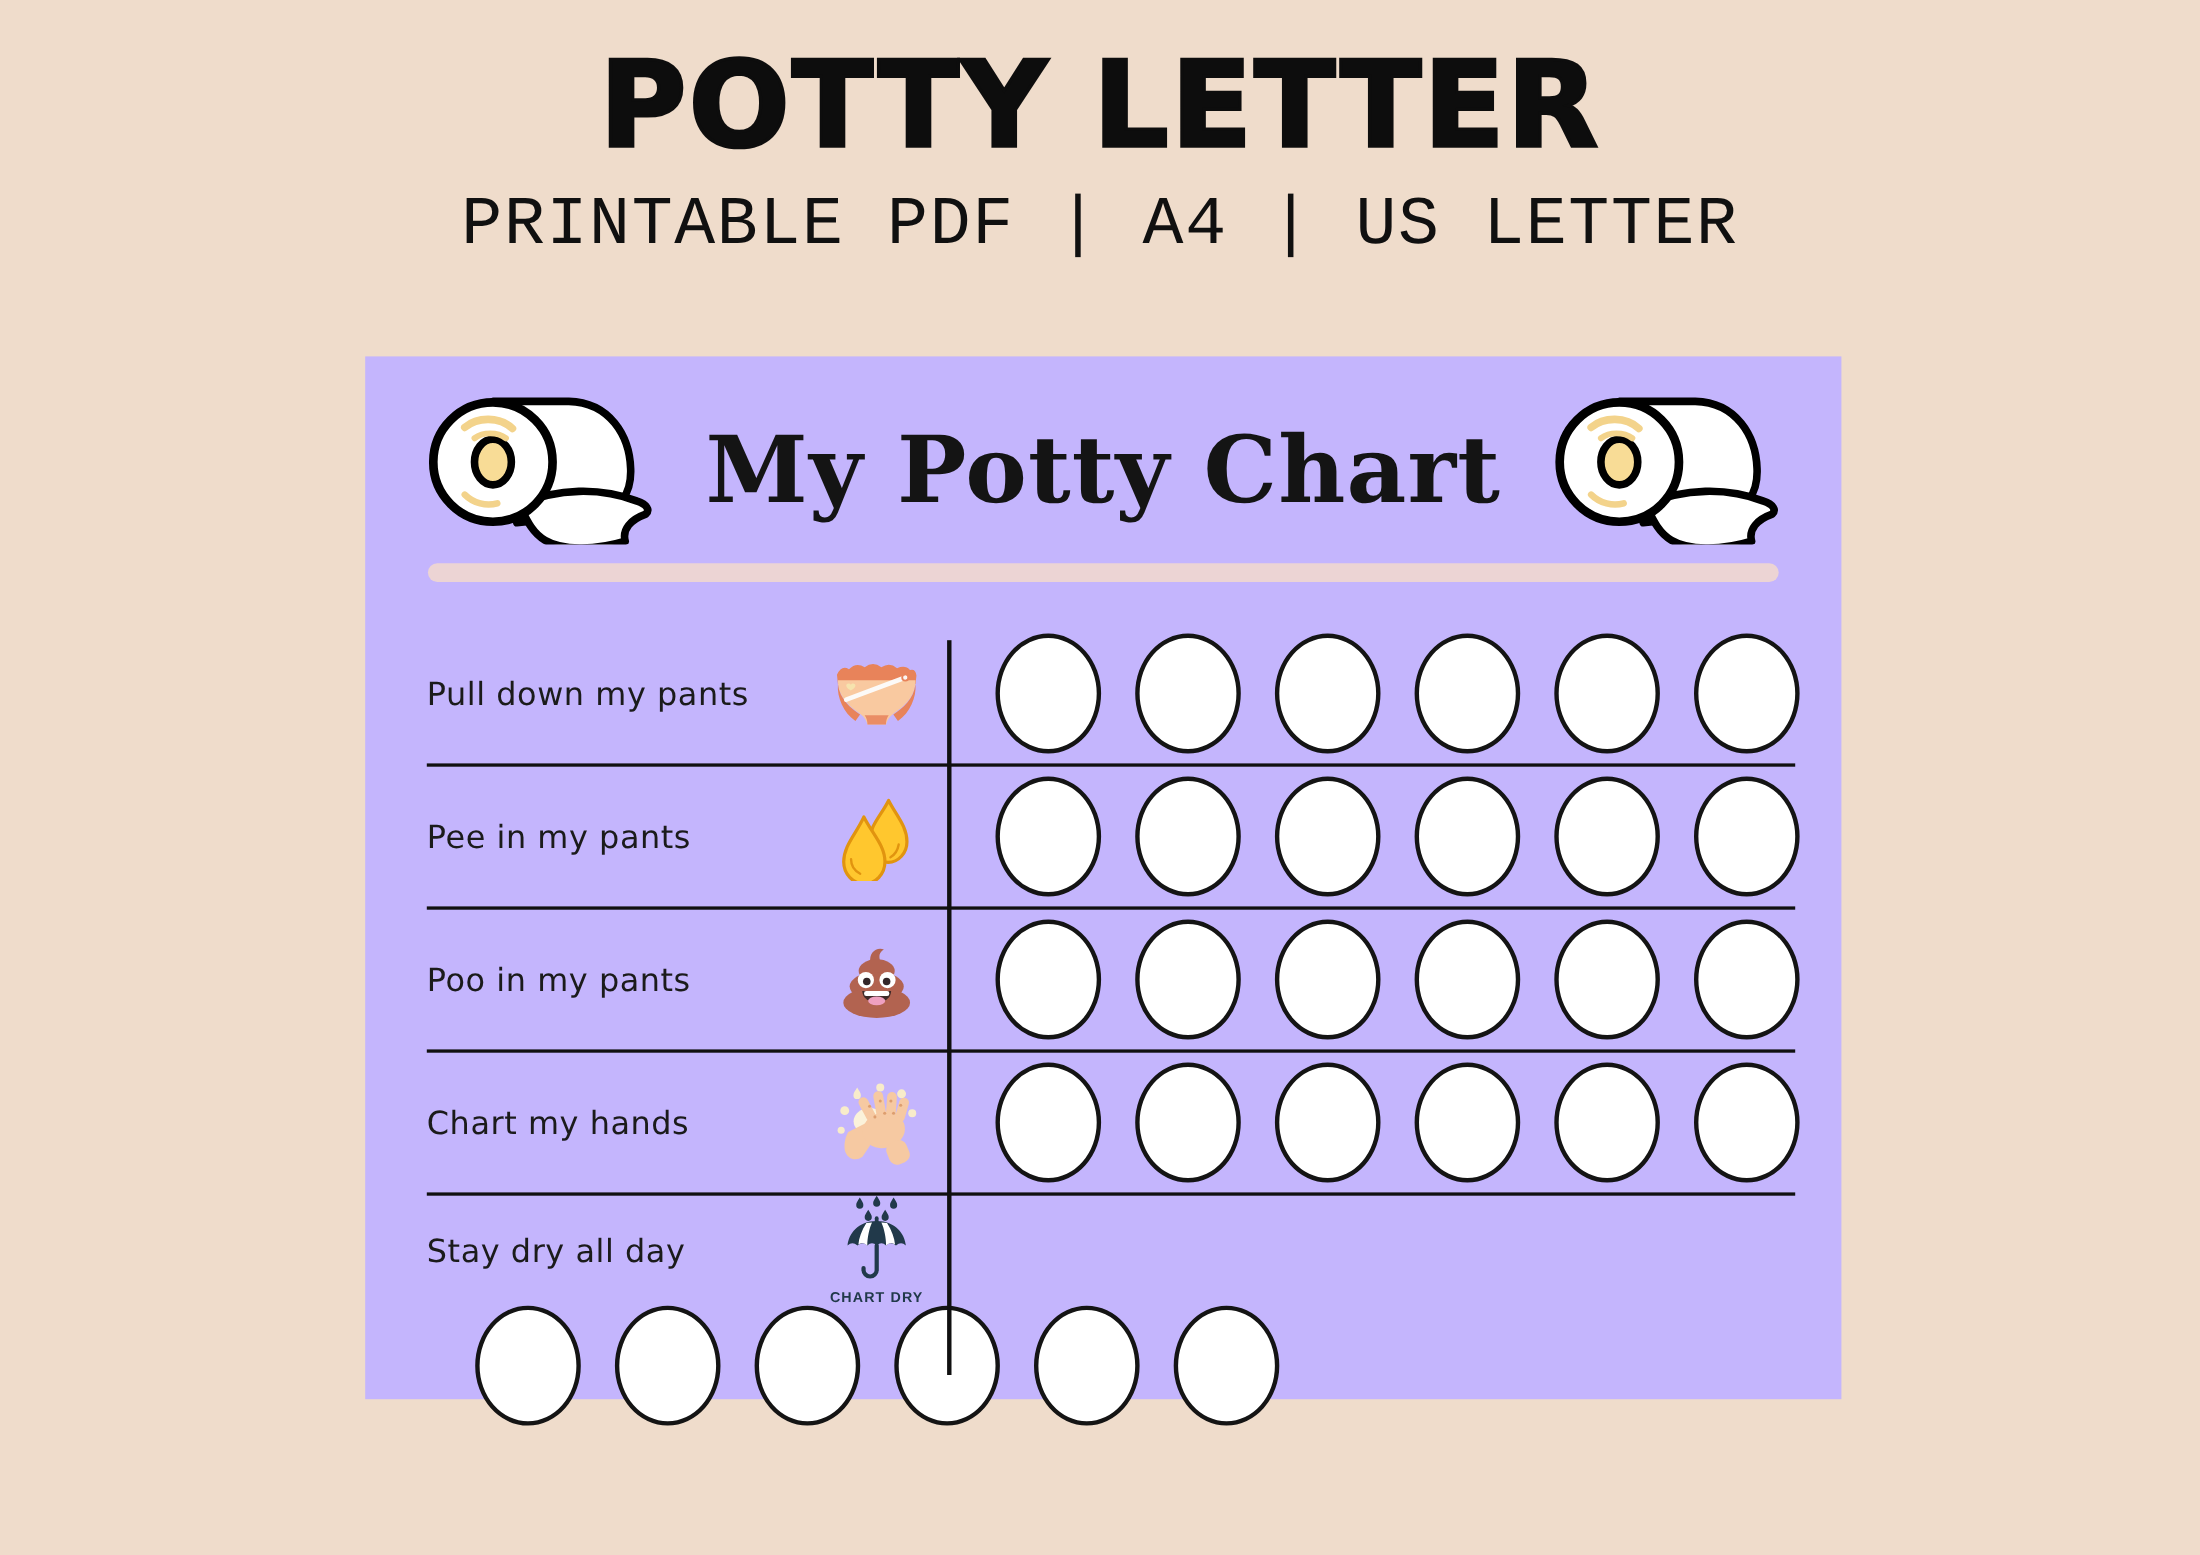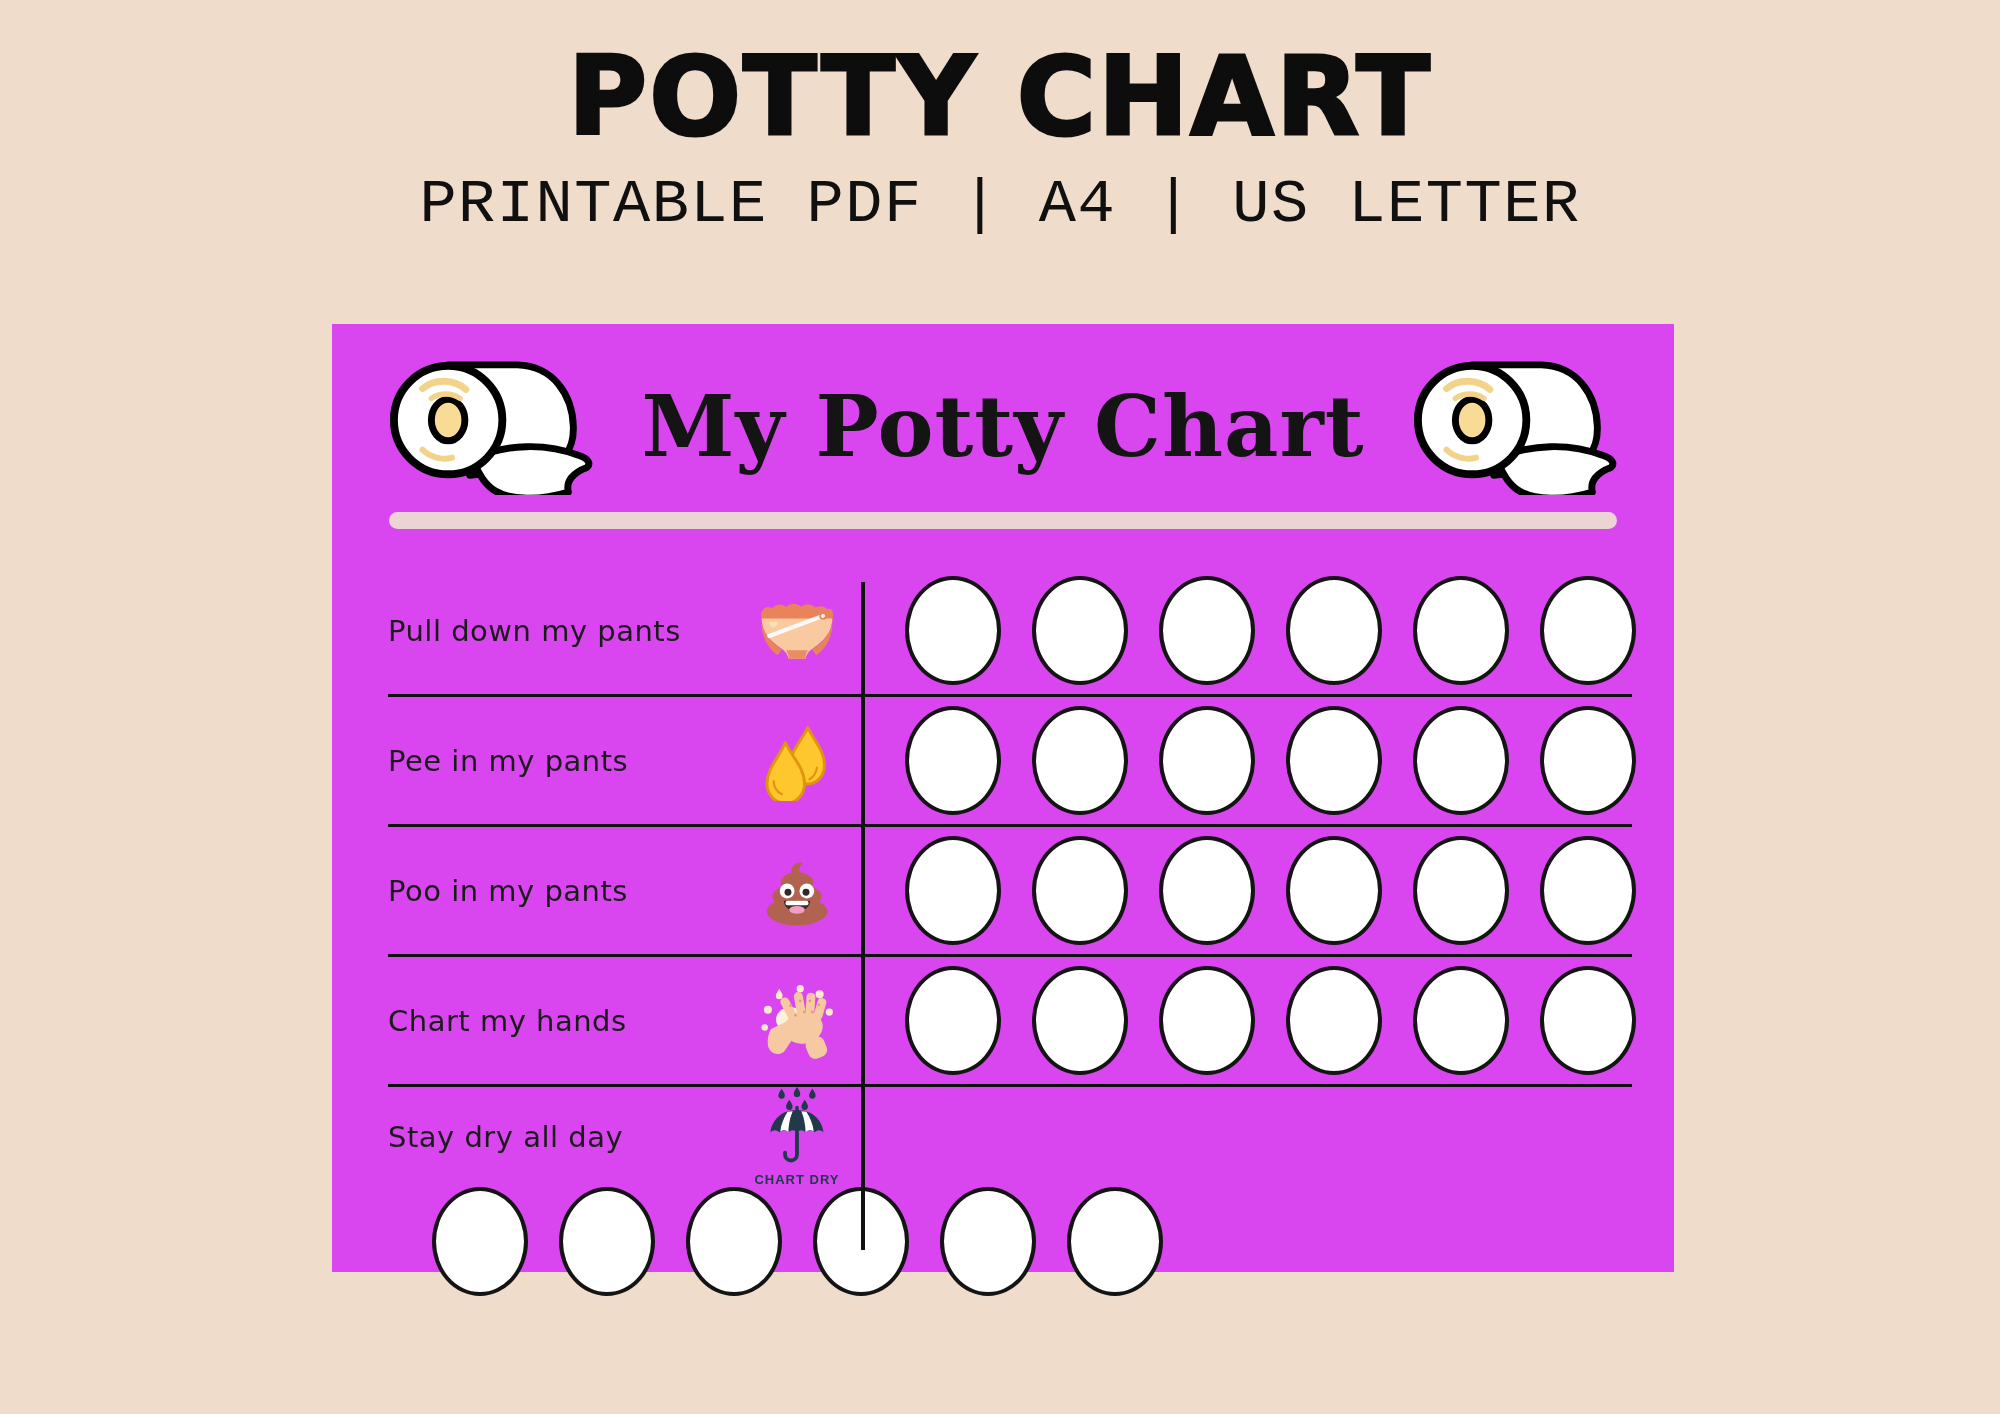--- a/index.html
+++ b/index.html
@@ -30,21 +30,21 @@
     letter-spacing: 1.5px;
     color: #101010;
     font-family: Liberation Mono, monospace;
   }
 
   
   .card {
     position: absolute;
     left: 332px; top: 324px;
     width: 1342px; height: 948px;
-    background: #d946ef;
+    background: #c4b5fd;
   }
   .card-header {
     margin-top: 32px;
     height: 140px;
     display: flex;
     align-items: center;
     justify-content: center;
     gap: 44px;
   }
   .roll-svg { width: 212px; height: 138px; flex: none; }
@@ -137,21 +137,21 @@
       <path d="M38 32 C50 22 70 22 82 33" stroke="#f3d38b" stroke-width="7" fill="none" stroke-linecap="round"></path>
       <path d="M47 42 C55 36 68 36 76 42" stroke="#f3d38b" stroke-width="5.5" fill="none" stroke-linecap="round"></path>
       <path d="M38 94 C46 102 58 105 68 102" stroke="#f3d38b" stroke-width="6" fill="none" stroke-linecap="round"></path>
     </g>
   </defs>
 </svg>
 
 <div class="page">
 
   <header class="listing-header">
-    <h1 class="main-title">POTTY CHART</h1>
+    <h1 class="main-title">POTTY LETTER</h1>
     <div class="sub-title">PRINTABLE PDF | A4 | US LETTER</div>
   </header>
 
   <section class="card">
 
     <div class="card-header">
       <svg class="roll-svg" viewBox="0 0 215 140">
         <use href="#tproll"></use>
       </svg>
       <h2 class="chart-title">My Potty Chart</h2>

